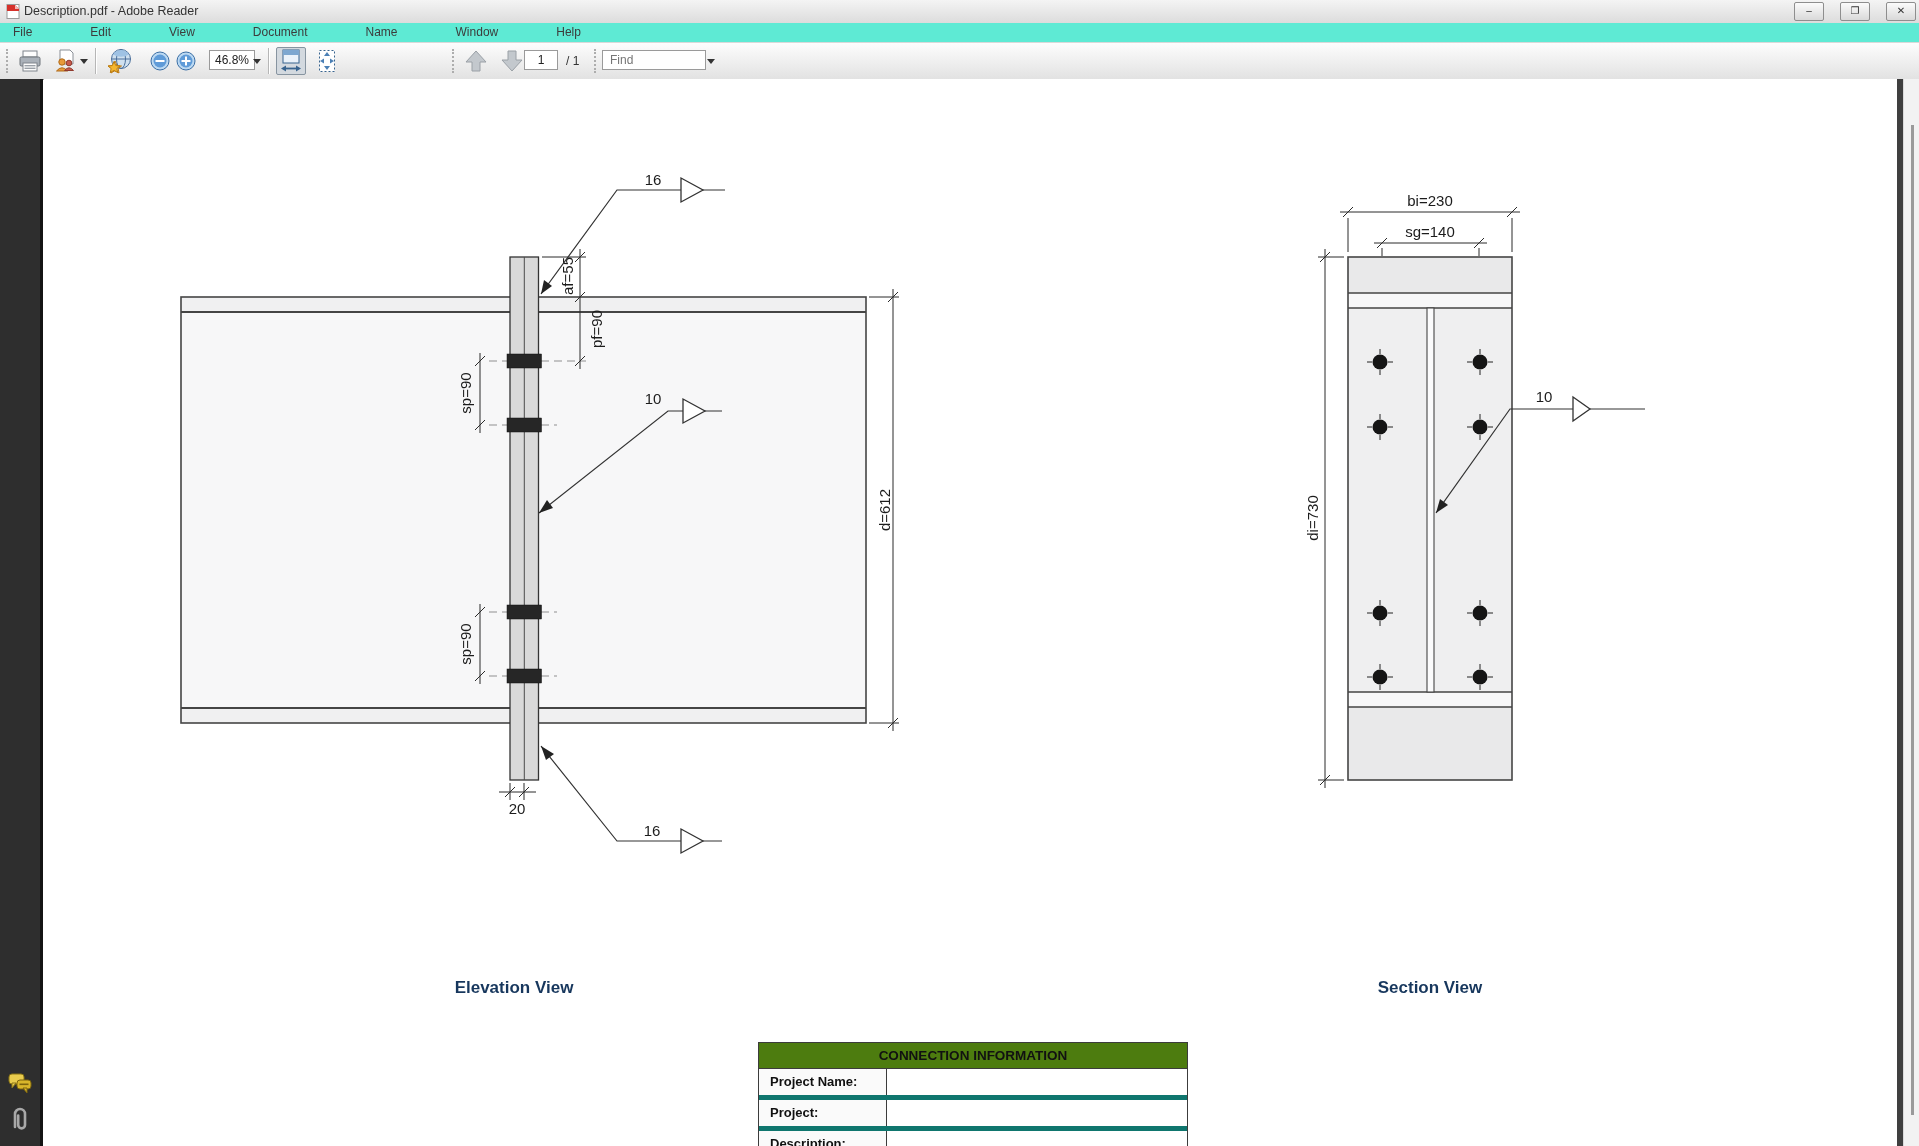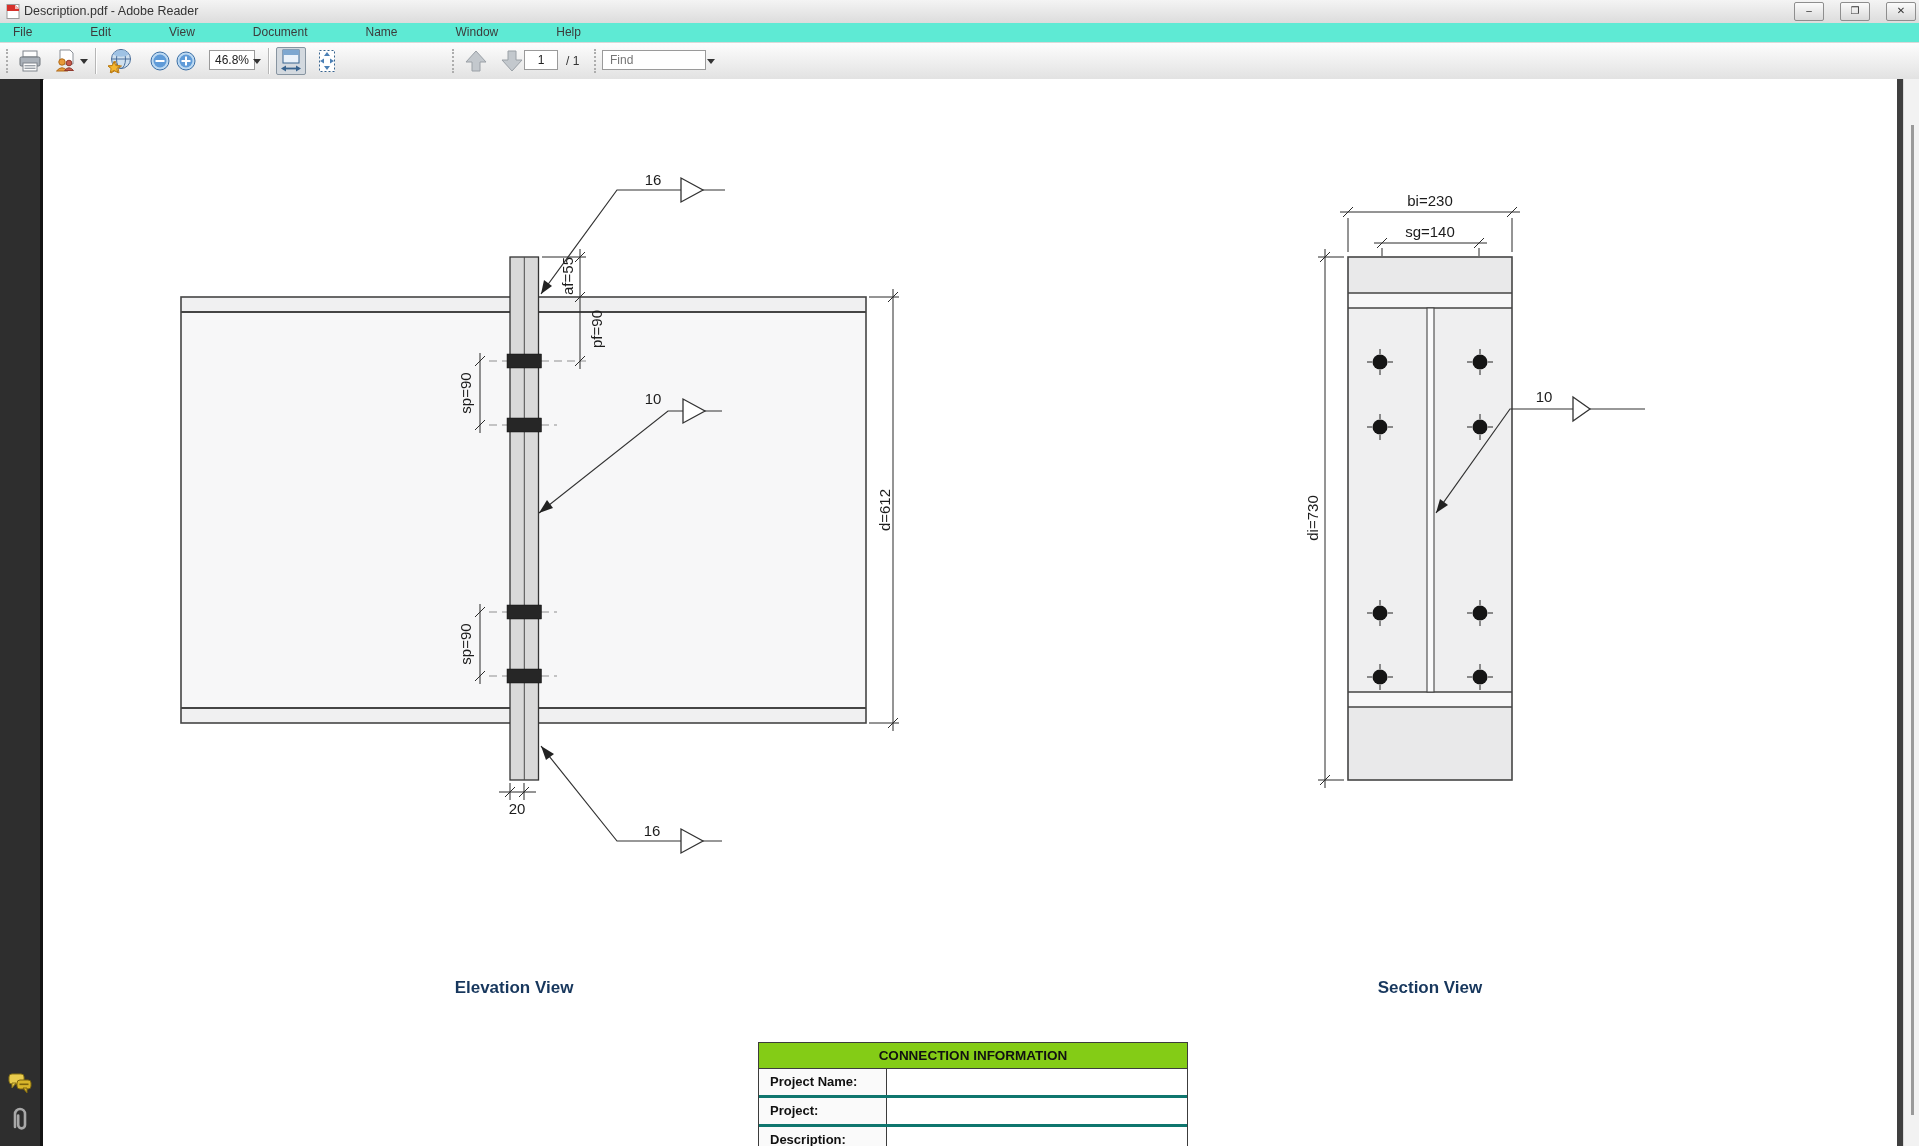--- a/index.html
+++ b/index.html
@@ -35,22 +35,22 @@
   .scrolltrack{position:absolute;left:1903px;top:79px;width:16px;height:1067px;background:#f2f2f2;border-left:1px solid #dadada;box-sizing:border-box;}
   .scrollthumb{position:absolute;left:7px;top:46px;width:3px;height:990px;background:#9a9a9a;}
   
   svg text{font-family:"Liberation Sans",sans-serif;}
   .dimtext{font-size:15px;fill:#1c1c1c;}
   .viewtitle{font-size:17px;font-weight:bold;fill:#17375d;}
   
   .infotable{position:absolute;left:758px;top:1042px;width:430px;border:1.5px solid #3c3c3c;
     box-sizing:border-box;background:#fff;font-size:13px;color:#111;}
   .infotable .hdr{height:25px;line-height:25px;text-align:center;font-weight:bold;
-    background:#84cc16;border-bottom:1px solid #3c3c3c;font-size:13.5px;}
-  .irow{display:flex;height:26px;border-bottom:3px solid #0f766e;}
+    background:#4d7c0f;border-bottom:1px solid #3c3c3c;font-size:13.5px;}
+  .irow{display:flex;height:26px;border-bottom:5px solid #0f766e;}
   .irow:last-child{border-bottom:none;}
   .irow .lbl{width:128px;background:#fafafa;border-right:1px solid #3c3c3c;
     font-weight:bold;line-height:26px;padding-left:11px;box-sizing:border-box;}
   .irow .val{flex:1;background:#fff;}
 </style>
 </head>
 <body>
 
 <div id="app">
 

